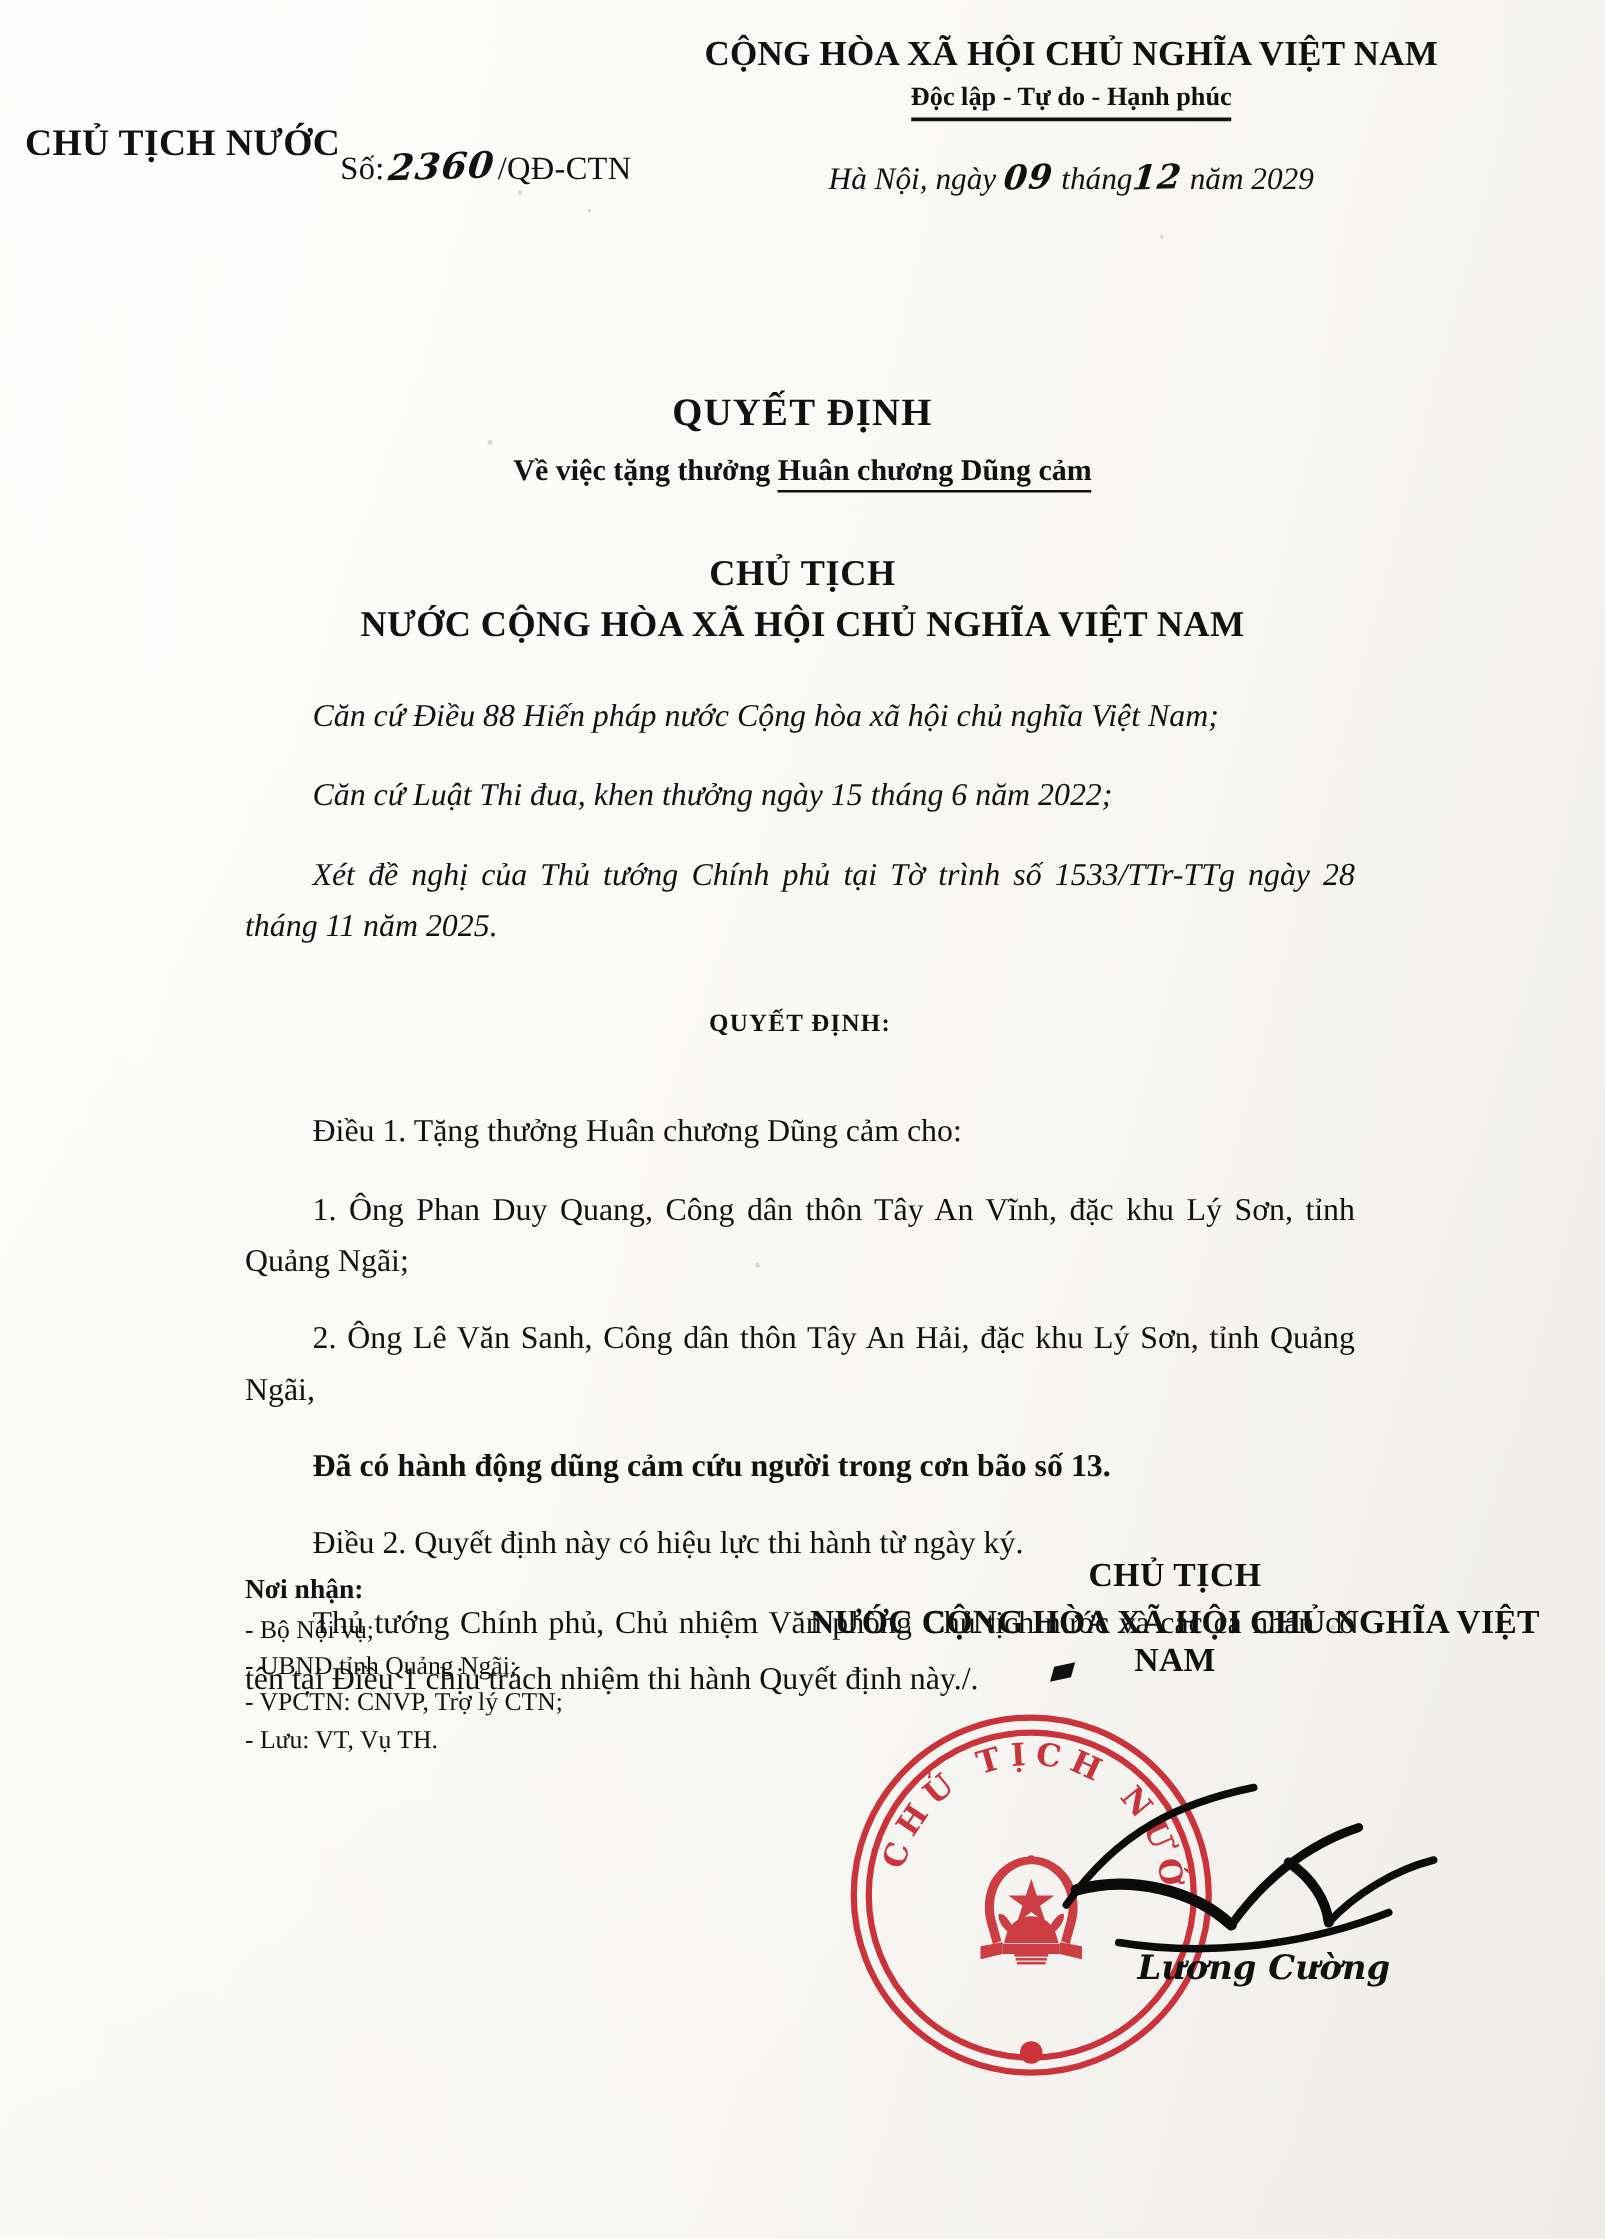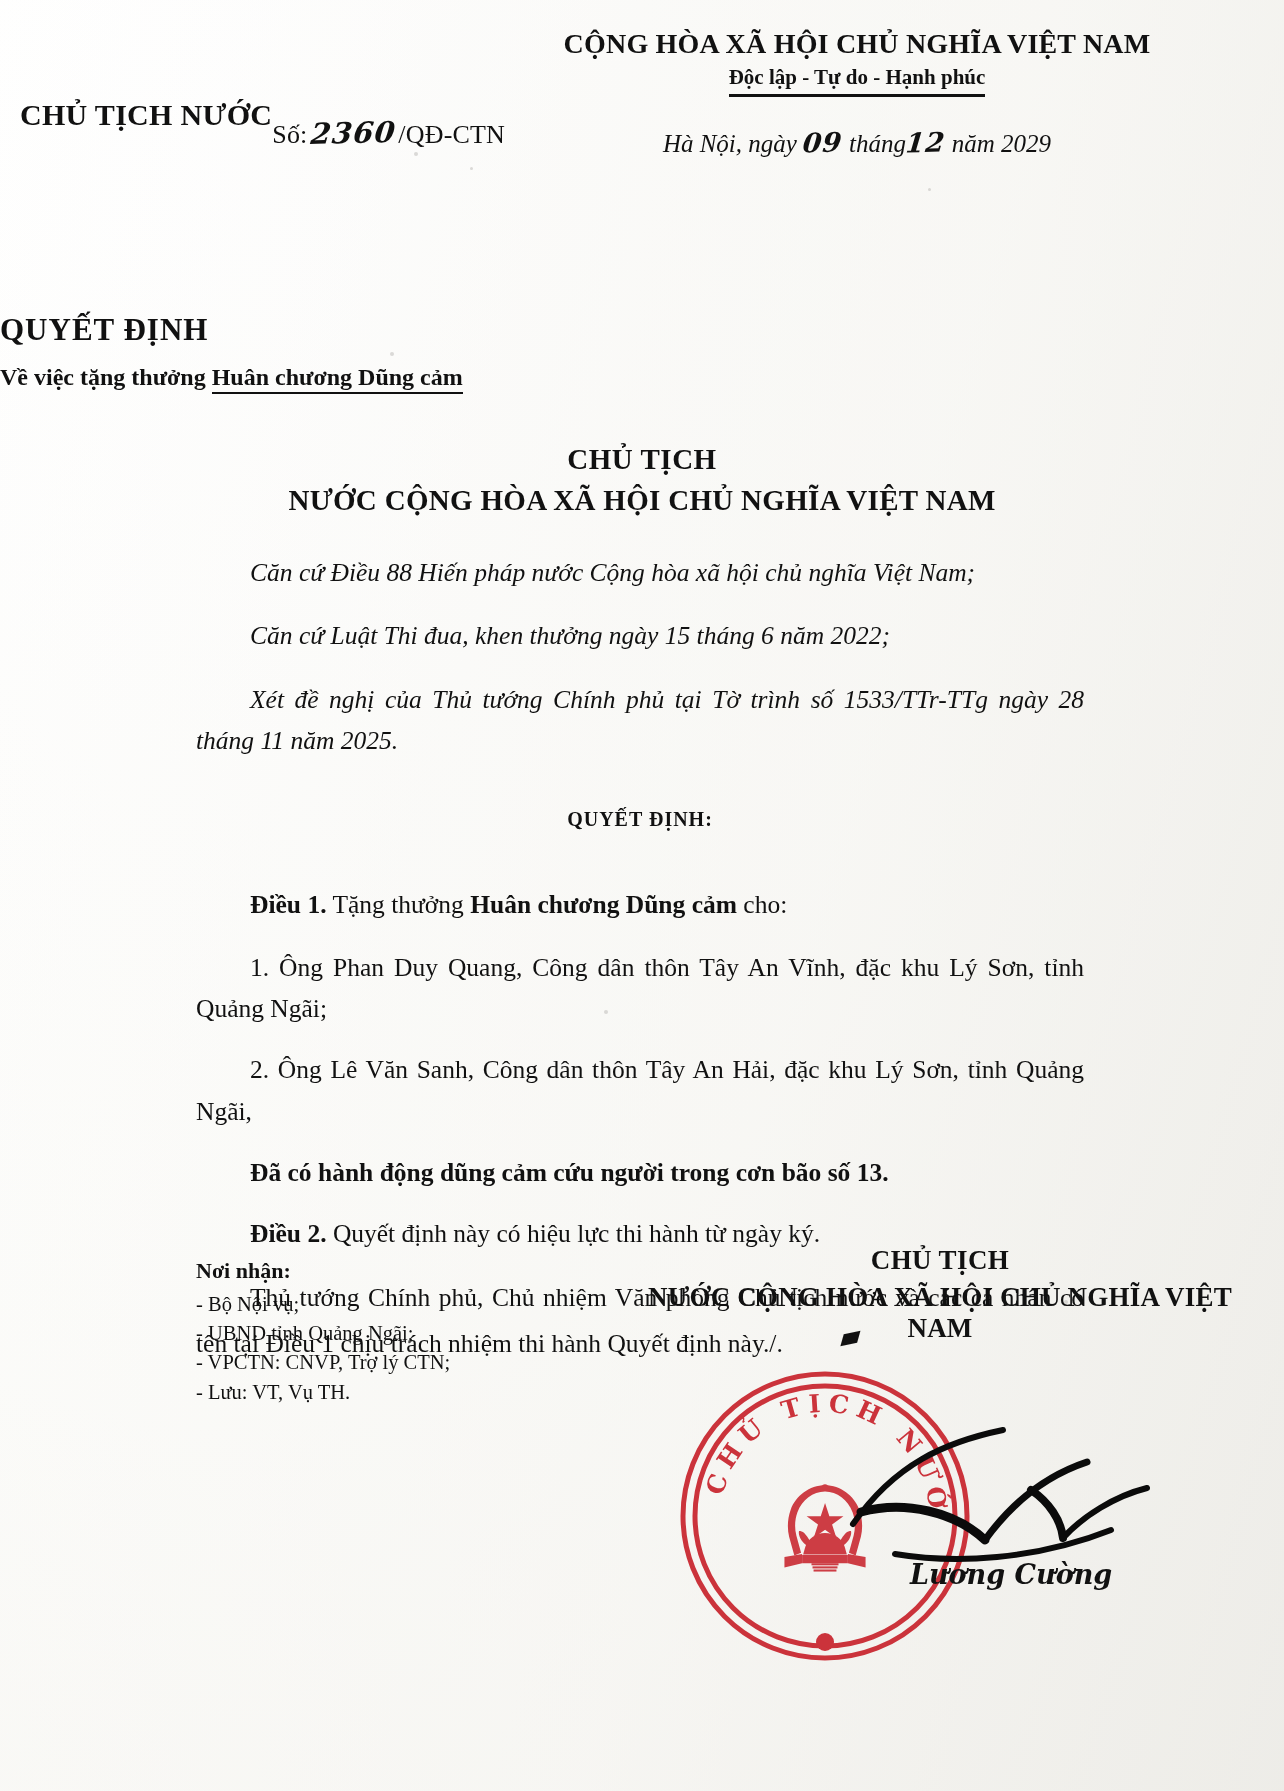--- a/index.html
+++ b/index.html
@@ -60,40 +60,40 @@
   .nation-2{
     font-weight:bold;font-size:21px;margin-top:5px;display:inline-block;
     border-bottom:3px solid #111;padding-bottom:4px;
   }
   .dateline{
     margin-top:30px;font-size:25px;font-style:italic;white-space:nowrap;
   }
   .dateline .hand{font-size:27px;}
 
   
-  .title-block{position:absolute;left:0;top:312px;width:1284px;text-align:left;}
+  .title-block{position:absolute;left:0;top:312px;width:1284px;text-align:center;}
   .t-quyetdinh{font-size:31px;font-weight:bold;letter-spacing:1px;}
   .t-subject{font-size:24px;font-weight:bold;margin-top:16px;}
   .t-subject .ul{border-bottom:2px solid #111;padding-bottom:2px;}
 
   .auth-block{position:absolute;left:0;top:443px;width:1284px;text-align:center;}
   .a1{font-size:29px;font-weight:bold;letter-spacing:.5px;}
   .a2{font-size:29px;font-weight:bold;letter-spacing:.3px;margin-top:8px;}
 
   
   .body{
     position:absolute;left:196px;top:552px;width:888px;
     font-size:25.5px;line-height:1.62;text-align:justify;
   }
   .p-italic{font-style:italic;margin:0 0 22px 0;text-indent:54px;}
 
   .qd-center{text-align:center;font-weight:bold;font-size:20px;letter-spacing:1px;margin:42px 0 48px;}
 
   .p{margin:0 0 22px 0;text-indent:54px;}
-  .p b{font-weight:bold;}
+  .p b{font-weight:normal;}
   .p-item{margin:0 0 20px 0;text-indent:54px;}
   .p-bolditalic{margin:0 0 20px 0;text-indent:54px;font-weight:bold;}
 
   .flourish{
     display:inline-block;font-weight:bold;transform:rotate(-12deg);
     font-size:30px;margin-left:2px;
   }
 
   
   .footer{position:absolute;left:0;top:1255px;width:1284px;}

